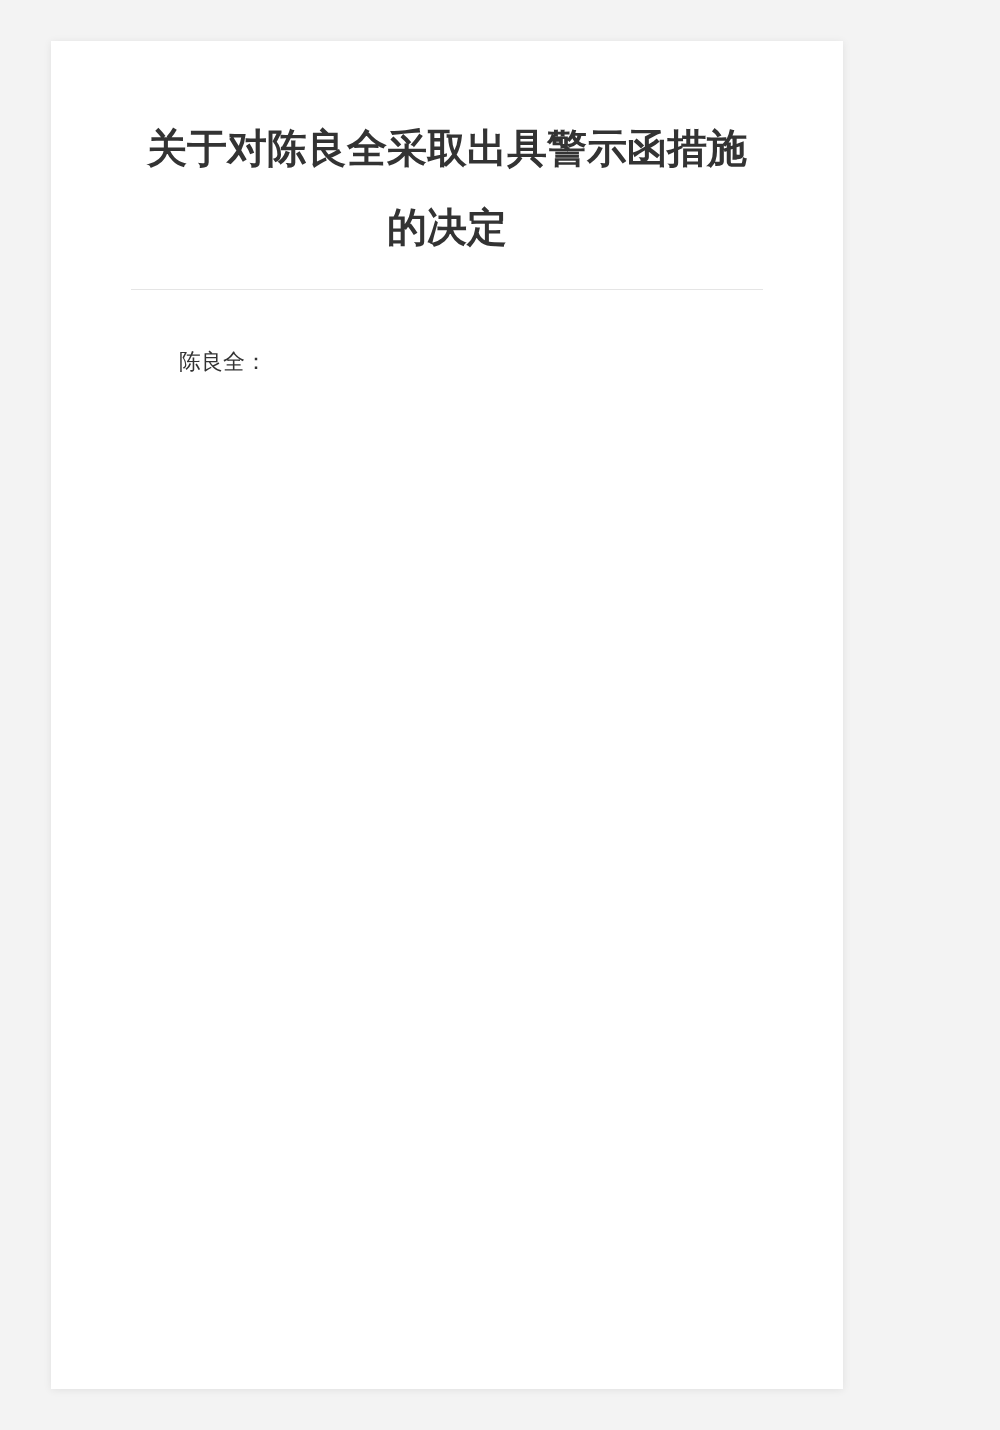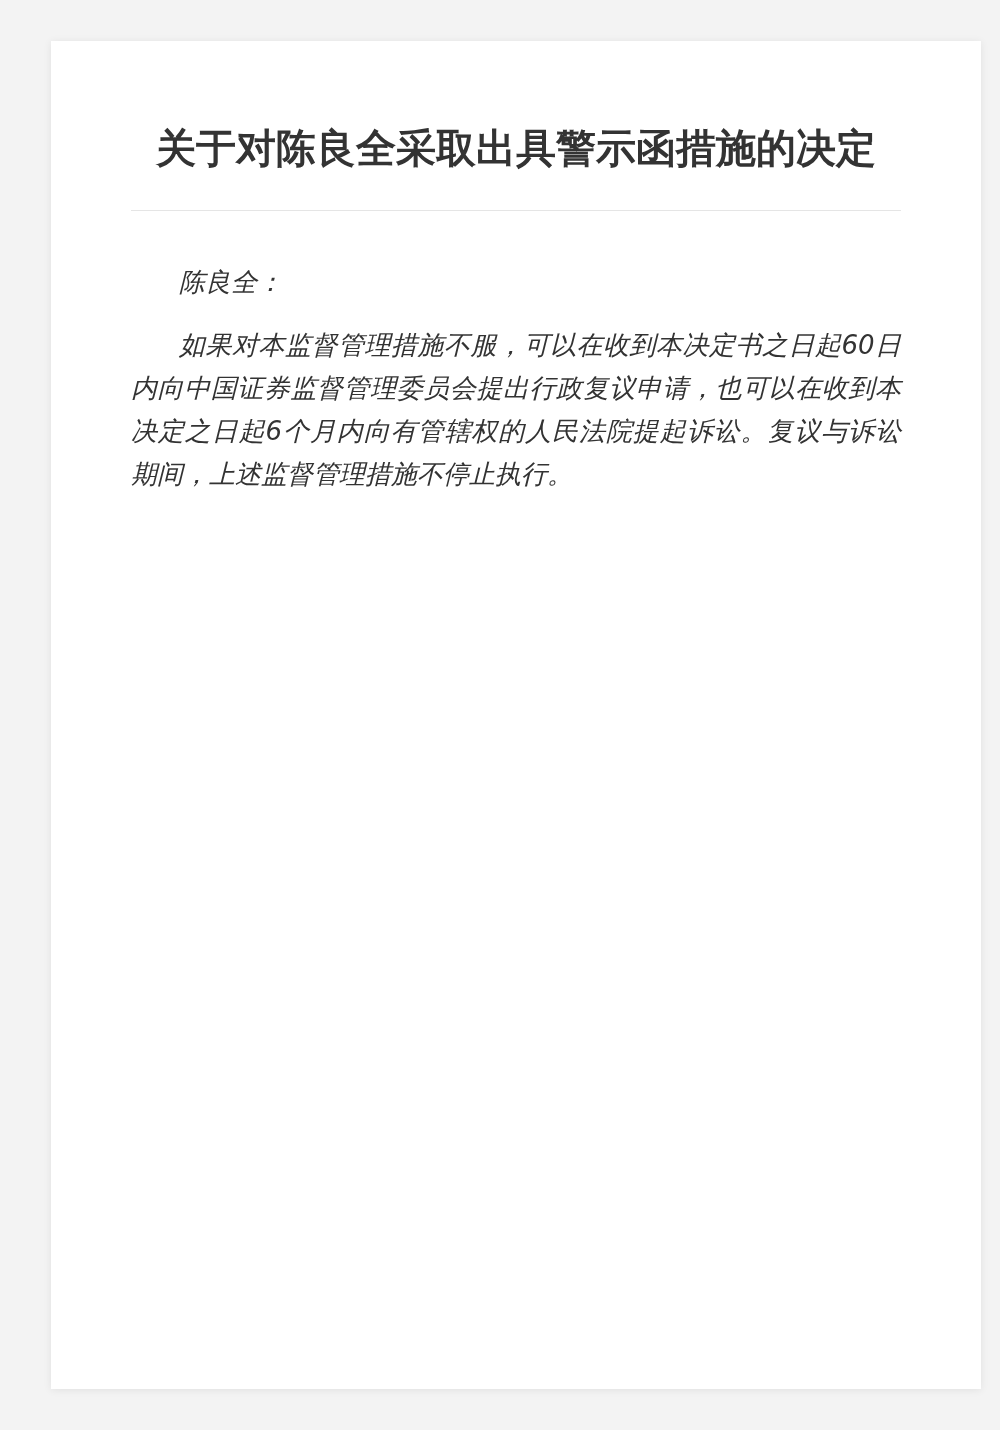--- a/index.html
+++ b/index.html
@@ -11,21 +11,21 @@
       width: 1000px;
       height: 1430px;
       position: relative;
       font-family: "DejaVu Sans", "Liberation Sans", sans-serif;
       color: #333333;
     }
     .card {
       position: absolute;
       left: 51px;
       top: 41px;
-      width: 930px;
+      width: 792px;
       height: 1348px;
       background: #ffffff;
       box-shadow: 0 1px 8px rgba(0,0,0,0.08);
       box-sizing: border-box;
       padding: 0 80px;
     }
     .title {
       margin: 0;
       padding-top: 68px;
       text-align: center;
@@ -39,34 +39,32 @@
       margin-top: 22px;
       height: 0;
       border: 0;
       border-top: 1px solid #e5e5e5;
     }
     .body {
       margin-top: 50px;
     }
     .para {
       margin: 0 0 20px 0;
-      font-size: 26px;
+      font-size: 22px;
       line-height: 43px;
       text-indent: 48px;
       text-align: justify;
       color: #333333;
-      font-style: italic;
     }
     .para.greeting {
       margin-bottom: 20px;
     }
   </style>
 </head>
 <body>
 
 <div class="card">
   <h1 class="title">关于对陈良全采取出具警示函措施的决定</h1>
   <hr class="divider">
   <div class="body">
     <p class="para greeting">陈良全：</p>
-    <p class="para">如果对本监督管理措施不服，可以在收到本决定书之日起60日内向中国证券监督管理委员会提出行政复议申请，也可以在收到本决定之日起6个月内向有管辖权的人民法院提起诉讼。复议与诉讼期间，上述监督管理措施不停止执行。</p>
   </div>
 </div>
 
 </body></html>

